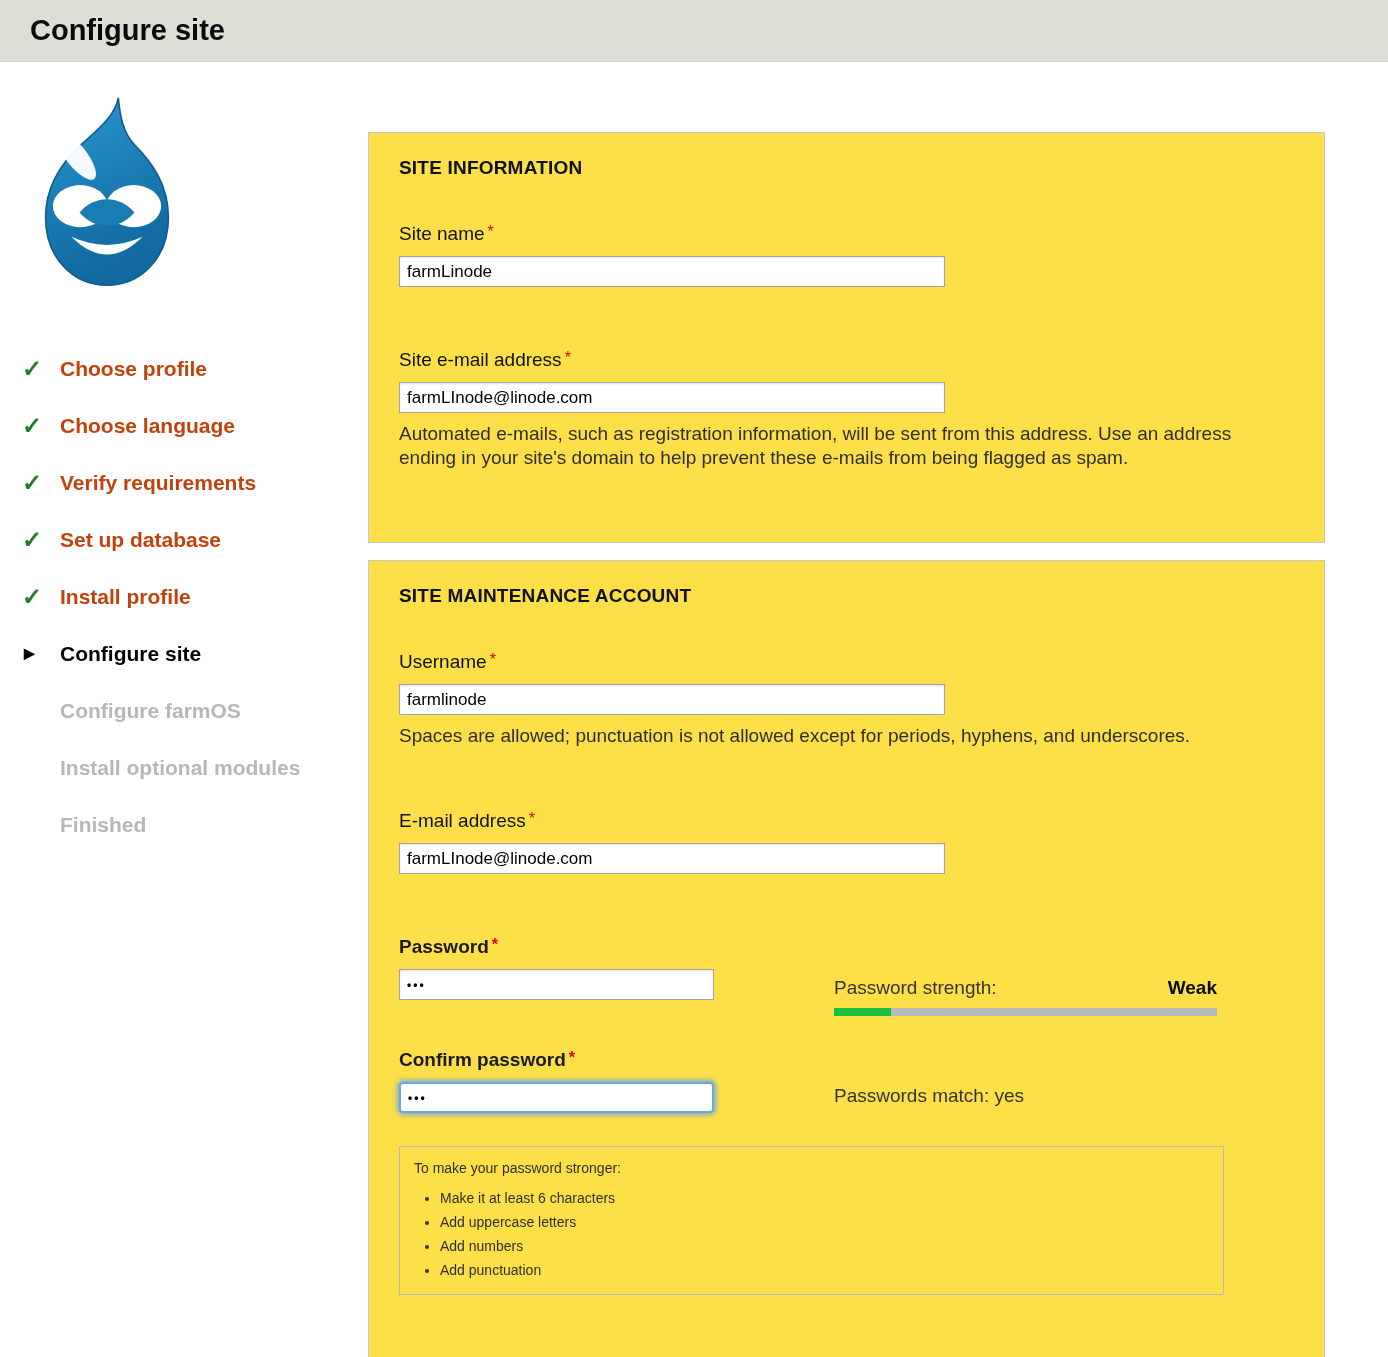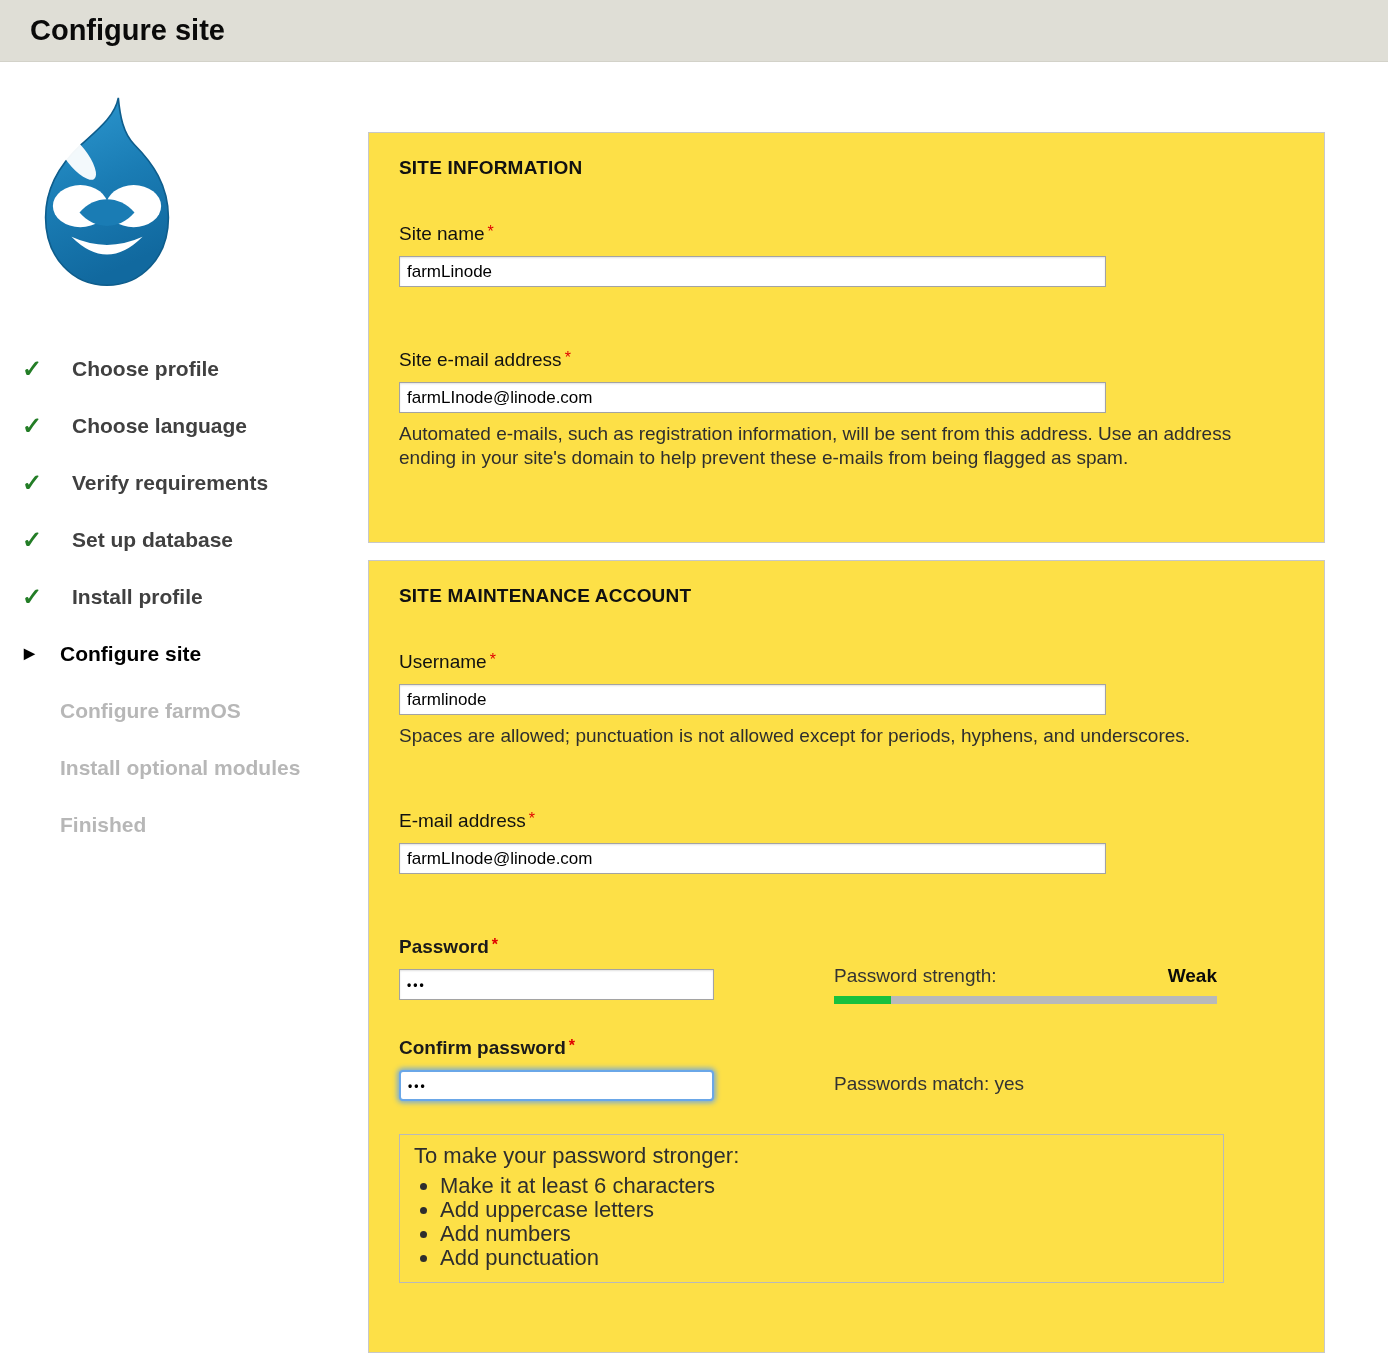--- a/index.html
+++ b/index.html
@@ -30,21 +30,21 @@
   .steps { list-style: none; margin-top: 56px; }
   .steps li {
     display: flex; align-items: center;
     font-size: 21px; font-weight: bold;
     margin-bottom: 30px; line-height: 27px;
   }
   .steps .icon {
     width: 38px; flex: 0 0 38px;
     display: inline-block; text-align: left;
   }
-  .steps li.done span.label { color: #404040; margin-left: 12px; }
+  .steps li.done span.label { color: #c2410c; }
   .steps li.done .check { color: #237d26; font-size: 24px; font-weight: bold; }
   .steps li.active span.label { color: #000; }
   .steps li.active .arrow { color: #000; font-size: 14px; padding-left: 2px; }
   .steps li.todo span.label { color: #b7b7b7; }
 
   
   .fieldset {
     border: 1px solid #c8c8c8;
     background: #fde047;
     padding: 24px 30px 0 30px;
@@ -54,21 +54,21 @@
     font-size: 19px; font-weight: bold; color: #111;
     letter-spacing: 0.2px; margin: 0 0 44px 0;
   }
   .form-item { margin-bottom: 62px; }
   .form-item label {
     display: block; font-size: 19px; font-weight: normal; color: #111;
     margin-bottom: 11px;
   }
   .req { color: #e00000; font-size: 16px; position: relative; top: -3px; margin-left: 3px; }
   input[type="text"] {
-    width: 707px; height: 31px;
+    width: 546px; height: 31px;
     border: 1px solid #a3a3a3;
     box-shadow: inset 0 1px 2px rgba(0,0,0,0.12);
     font-family: "Liberation Sans", sans-serif;
     font-size: 17px; color: #000;
     padding: 4px 7px;
     background: #fff;
   }
   input.pw { width: 315px; font-size: 12px; font-weight: bold; letter-spacing: 2px; }
   input.focused {
     border: 2px solid #6aa7e8;
@@ -86,32 +86,32 @@
   .pad-bottom-2 { height: 69px; }
 
   
   .pw-row { display: flex; margin-bottom: 33px; }
   .pw-row .col-left { width: 435px; flex: 0 0 435px; }
   .pw-row .col-right { width: 383px; flex: 0 0 383px; }
   .pw-row.first .col-right { padding-top: 29px; }
   .pw-row.second { }
   .pw-row.second .col-right { padding-top: 36px; }
   .strength-line { display: flex; justify-content: space-between; align-items: baseline; }
-  .strength-label { font-size: 19px; color: #333; }
+  .strength-label { font-size: 19px; color: #333; margin-top: 12px; }
   .strength-level { font-size: 19px; font-weight: bold; color: #0a0a0a; }
   .strength-bar { margin-top: 9px; height: 8px; background: #b9b9b9; width: 100%; }
   .strength-fill { height: 100%; width: 0; }
   .match-line { font-size: 19px; color: #333; }
 
   
   .suggestions {
     border: 1px solid #b9b9b9;
     width: 825px;
     padding: 9px 14px 12px 14px;
-    font-size: 22px; color: #2e2e2e;
+    font-size: 14px; color: #2e2e2e;
   }
   .suggestions .sg-title { margin-bottom: 6px; line-height: 24px; }
   .suggestions ul { margin-left: 26px; }
   .suggestions li { line-height: 24px; color: #2e2e2e; }
 </style>
 </head>
 <body>
 
 <header class="page-header">
   <h1>Configure site</h1>

